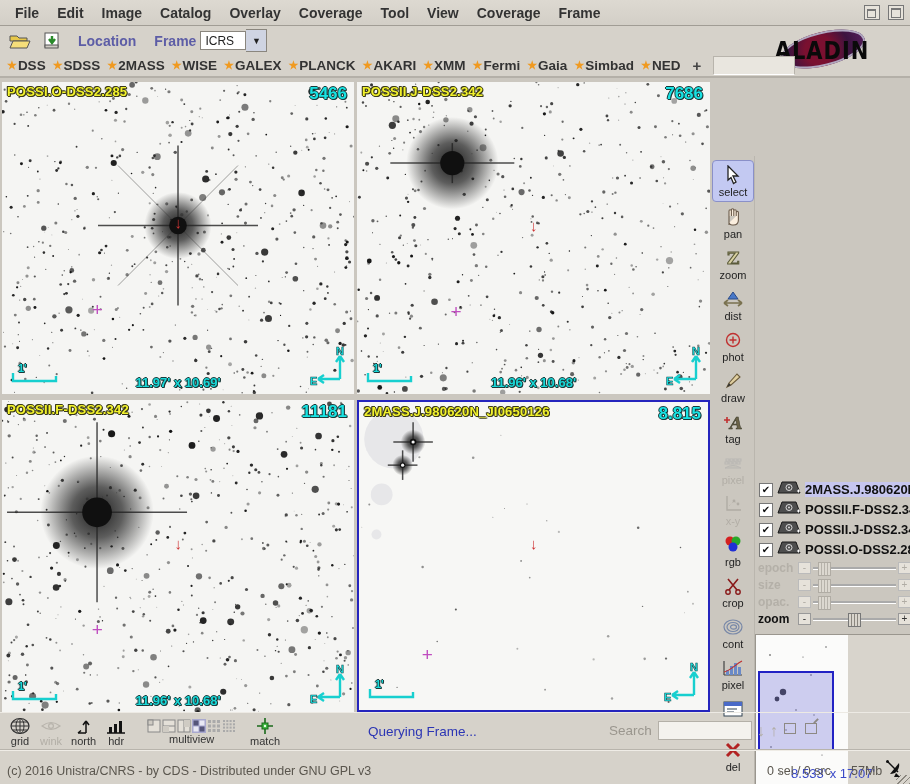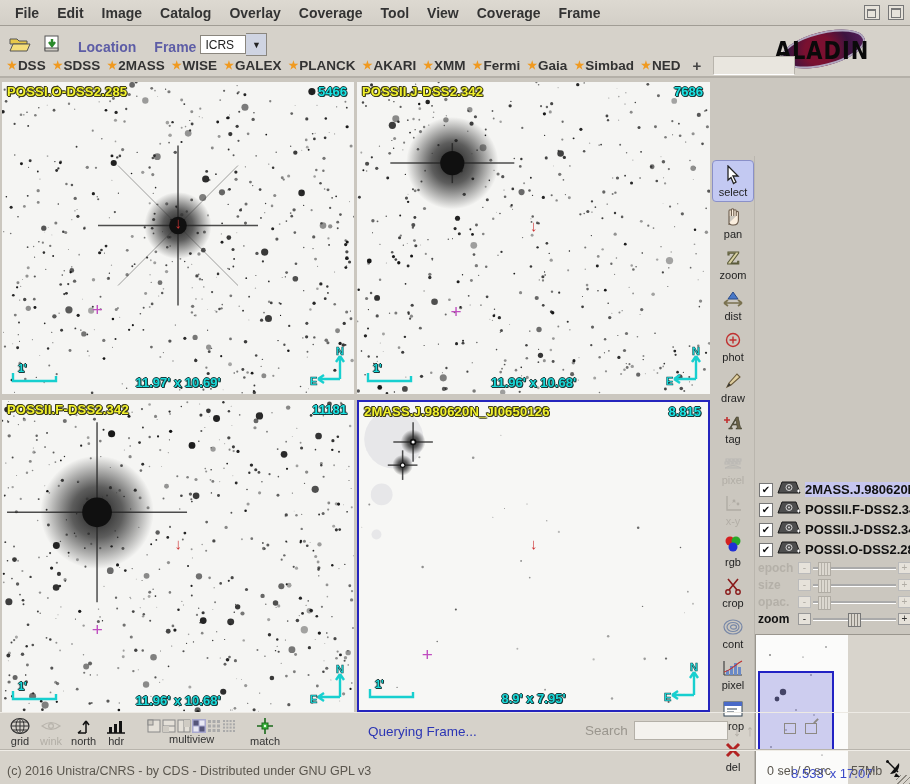--- a/index.html
+++ b/index.html
@@ -11,21 +11,21 @@
   
   .menubar{position:absolute;top:0;left:0;width:910px;height:26px;
     background:linear-gradient(#ddd9d1,#d3cfc7);border-bottom:1px solid #a19d95;
     display:flex;align-items:center;padding-left:6px;box-sizing:border-box}
   .menu-item{font-size:14px;font-weight:bold;color:#333;padding:3px 9px;cursor:default}
   .winbtns{position:absolute;right:6px;top:5px;display:flex;gap:8px}
   .winbtn{width:14px;height:13px;border:1px solid #777;background:#e7e3db;position:relative}
   .winbtn.restore:before{content:"";position:absolute;left:2px;top:3px;width:7px;height:6px;border:1px solid #777;border-top-width:2px;background:#e7e3db}
   .winbtn.maxi:before{content:"";position:absolute;left:2px;top:2px;width:8px;height:7px;border:1px solid #777;border-top-width:2px}
   
-  .toolbar{position:absolute;top:26px;left:0;width:906px;height:29px;display:flex;align-items:flex-end}
+  .toolbar{position:absolute;top:26px;left:0;width:906px;height:29px;display:flex;align-items:center}
   .tb-icon{width:24px;height:22px;margin-left:8px;display:flex;align-items:center;justify-content:center}
   .loc-label,.frame-label{font-size:14px;font-weight:bold;color:#5d5da6;margin:0 4px 0 14px}
   .loc-box{width:478px;height:20px;background:#fff;border:1px solid #8a867e;border-top-color:#6f6b63;
     display:flex;align-items:center;padding:0 4px;box-sizing:border-box}
   .loc-input{flex:1;border:none;outline:none;font-family:"DejaVu Sans Mono",monospace;font-size:13px;color:#222;background:transparent;padding:0}
   .loc-clear{color:#555;font-size:13px;font-weight:bold;cursor:default;padding:0 2px}
   .frame-combo{display:flex;align-items:center;height:21px;margin-left:0}
   .frame-value{width:46px;height:19px;background:#fff;border:1px solid #8a867e;font-size:12px;color:#222;
     display:flex;align-items:center;padding-left:4px;box-sizing:border-box}
   .frame-btn{width:20px;height:21px;background:#cfd4e2;border:1px solid #8a867e;border-left:none;
@@ -48,21 +48,21 @@
   .main{position:absolute;top:78px;left:0;width:910px;height:634px;background:#cbc7bf}
   .panel{position:absolute;background:#f5f5f3;overflow:hidden;box-sizing:border-box}
   #p0{left:2px;top:4px;width:352px;height:312px}
   #p1{left:357px;top:4px;width:353px;height:312px}
   #p2{left:2px;top:322px;width:352px;height:312px}
   #p3{left:357px;top:322px;width:353px;height:312px;border:2px solid #2525bd;background:#f7f7f5}
   .panel svg.field{position:absolute;left:0;top:0;width:100%;height:100%}
   .outlined{text-shadow:1px 0 #3a3a1a,-1px 0 #3a3a1a,0 1px #3a3a1a,0 -1px #3a3a1a,1px 1px #3a3a1a,-1px -1px #3a3a1a}
   .cy-outlined{text-shadow:1px 0 #1a3a3a,-1px 0 #1a3a3a,0 1px #1a3a3a,0 -1px #1a3a3a,1px 1px #1a3a3a}
   .panel-title{position:absolute;left:5px;top:2px;font-size:13px;font-weight:bold;color:#f2f22c;z-index:4;letter-spacing:.2px}
-  .panel-counter{position:absolute;right:7px;top:2px;font-size:13px;font-weight:bold;color:#19e3e3;z-index:4}
+  .panel-counter{position:absolute;right:7px;top:2px;font-size:17px;font-weight:bold;color:#19e3e3;z-index:4}
   .panel-size{position:absolute;left:0;right:0;bottom:4px;text-align:center;font-size:13px;font-weight:bold;color:#19d8d8;z-index:4}
   .scalebar{position:absolute;left:8px;bottom:6px;z-index:4}
   .scalebar .lbl{position:absolute;left:8px;top:-6px;font-size:11px;font-weight:bold;color:#19d8d8}
   .compass{position:absolute;right:6px;bottom:4px;z-index:4}
   .arrow-marker{position:absolute;z-index:3;color:#cf3535;font-size:15px;font-weight:bold;line-height:1}
   .plus-marker{position:absolute;z-index:3;color:#c04ec0;font-size:19px;font-weight:normal;line-height:1}
   #p0 .arrow-marker{left:49%;top:42.5%} #p0 .plus-marker{left:25.5%;top:70%}
   #p1 .arrow-marker{left:49%;top:43.5%} #p1 .plus-marker{left:26.5%;top:70.5%}
   #p2 .arrow-marker{left:49%;top:43.5%} #p2 .plus-marker{left:25.5%;top:70.5%}
   #p3 .arrow-marker{left:49%;top:43.5%} #p3 .plus-marker{left:18%;top:79%}
@@ -99,21 +99,21 @@
   .thumb-size{position:absolute;left:0;right:0;bottom:8px;text-align:center;font-size:13px;color:#3a49c8}
   .grip{position:absolute;right:0;bottom:0;width:14px;height:14px;
     background:repeating-linear-gradient(135deg,transparent 0 3px,#8a867e 3px 4px)}
   
   .bottombar{position:absolute;top:712px;left:0;width:910px;height:37px;border-top:1px solid #edeae4;display:flex;align-items:center}
   .bbtn{display:flex;flex-direction:column;align-items:center;margin-left:9px;cursor:default}
   .bbtn .blabel{font-size:11px;color:#333;line-height:1;margin-top:1px}
   .bbtn.disabled .blabel{color:#b2aea6}
   .micon-row{display:flex;gap:1px;align-items:center}
   .querying{position:absolute;left:368px;top:11px;font-size:13.5px;color:#2b35b4}
-  .searchwrap{position:absolute;left:585px;top:8px;display:flex;align-items:center}
+  .searchwrap{position:absolute;left:609px;top:8px;display:flex;align-items:center}
   .search-label{font-size:13.5px;color:#9a968e;margin-right:6px}
   .search-input{width:86px;height:17px;border:1px solid #b4b0a8;background:#f4f2ee;outline:none;font-size:12px;padding:0 3px}
   .sarrow{font-size:16px;font-weight:bold;color:#b2aea6;margin-left:5px;line-height:1}
   .br-icons{position:absolute;left:784px;top:10px;display:flex;gap:9px}
   .sqicon{width:12px;height:11px;border:1.5px solid #8d8983;box-sizing:border-box}
   .exticon{width:12px;height:11px;border:1.5px solid #8d8983;box-sizing:border-box;position:relative}
   .exticon:before{content:"";position:absolute;right:-3px;top:-4px;width:6px;height:2px;background:#8d8983;transform:rotate(-45deg)}
   
   .statusbar{position:absolute;top:749px;left:0;width:910px;height:35px;border-top:1px solid #b8b4ac;box-shadow:0 1px 0 #efece6 inset}
   .copyright{position:absolute;left:7px;top:14px;font-size:12.5px;color:#5a564e}
@@ -1979,21 +1979,20 @@
         <circle cx="44.125" cy="63.959999999999994" r="10.5" fill="url(#halo3)"></circle>
         <line x1="44.125" y1="48.959999999999994" x2="44.125" y2="78.96" stroke="#222" stroke-opacity="0.8" stroke-width="1.5"></line>
         <line x1="29.125" y1="63.959999999999994" x2="59.125" y2="63.959999999999994" stroke="#222" stroke-opacity="0.8" stroke-width="1.5"></line>
         <circle cx="44.125" cy="63.959999999999994" r="2.75" fill="#101010"></circle>
         <circle cx="44.125" cy="63.959999999999994" r="1.6" fill="#f4f4f4"></circle>
       </svg>
     <span class="panel-title outlined">2MASS.J.980620N_JI0650126</span>
     <span class="panel-counter cy-outlined">8.815</span>
     <span class="arrow-marker">↓</span>
     <span class="plus-marker">+</span>
-    <span class="panel-size cy-outlined">8.9' x 7.95'</span>
     <span class="scalebar">
       <svg width="52" height="16" viewBox="0 0 52 16">
           <path d="M3 5 V13 H46 V8" fill="none" stroke="#17cfcf" stroke-width="2.4"></path>
         </svg>
       <span class="lbl cy-outlined">1'</span>
     </span>
     <span class="compass">
       <svg width="38" height="40" viewBox="0 0 38 40">
         <path d="M30 33 V10 M30 10 l-4 6 M30 10 l4 6" stroke="#17cfcf" stroke-width="2.4" fill="none"></path>
         <path d="M30 33 H8 M8 33 l6-4 M8 33 l6 4" stroke="#17cfcf" stroke-width="2.4" fill="none"></path>

